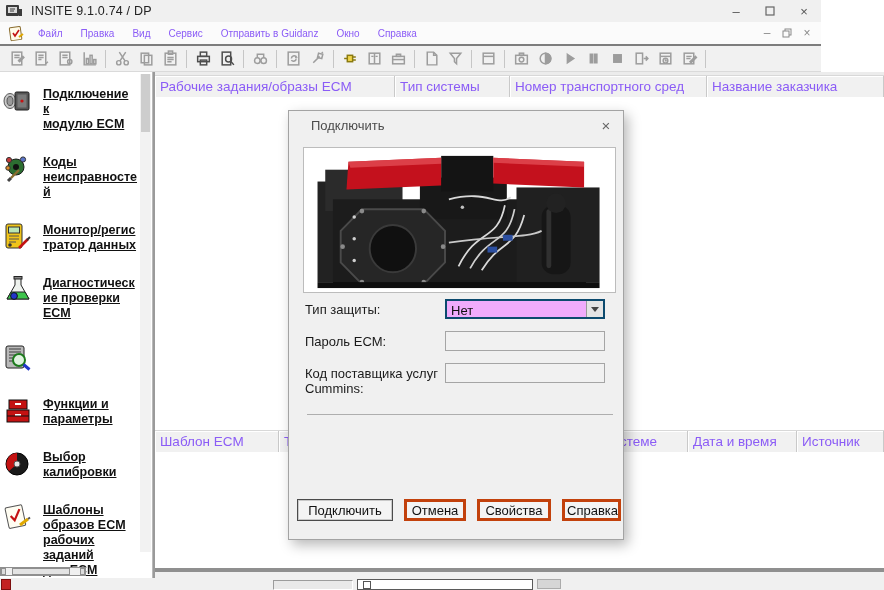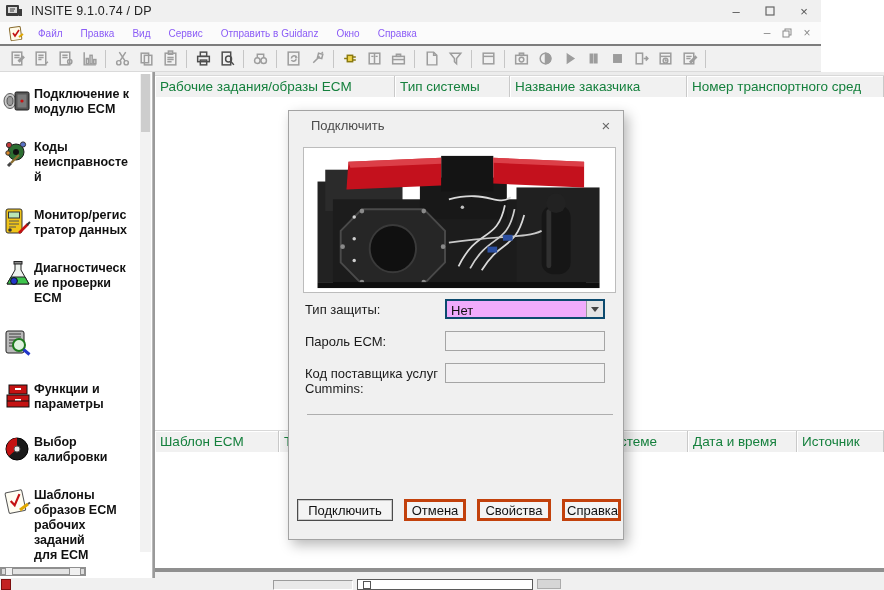--- a/index.html
+++ b/index.html
@@ -29,34 +29,34 @@
   .tbi { width:24px; height:22px; display:flex; align-items:center; justify-content:center; }
   .tbi svg { width:17px; height:17px; stroke:#9d9d9d; fill:none; stroke-width:1.4; }
   .tbi.on svg { stroke:#4e4e4e; }
   .tb-sep { width:1px; height:18px; background:#c6c6c6; margin:0 4px; }
 
   
   .app-body { position:absolute; top:72px; left:0; width:884px; height:506px; display:flex; background:#f0f0f0; }
   .sidebar { width:153px; height:506px; background:#fff; border-right:1px solid #b9b9b9; position:relative; overflow:hidden; }
   .side-divider { width:2px; height:506px; background:#9a9a9a; }
   .side-items { padding:13px 14px 0 2px; display:flex; flex-direction:column; gap:21px; }
-  .side-item { display:flex; gap:0; cursor:pointer; }
+  .side-item { display:flex; gap:9px; cursor:pointer;text-decoration:underline; }
   .side-item svg { width:32px; height:32px; flex:0 0 32px; }
   .side-label { font-size:12.5px; font-weight:bold; line-height:15px; white-space:pre-line; padding-top:2px; }
   .v-scroll { position:absolute; right:1px; top:2px; width:11px; height:478px; background:#f2f2f2; }
   .v-thumb { position:absolute; top:0; left:1px; width:9px; height:58px; background:#cdcdcd; }
   .h-scroll { position:absolute; left:0; bottom:2px; width:86px; height:9px; background:#f0f0f0; border:1px solid #8f8f8f; display:flex; align-items:center; }
   .h-thumb { margin-left:6px; width:58px; height:7px; background:#e3e3e3; border:1px solid #8f8f8f; }
   .h-arrow { width:5px; height:7px; background:#dcdcdc; border:1px solid #8f8f8f; }
   .h-arrow.right { margin-left:auto; }
 
   .main { flex:1; display:flex; flex-direction:column; background:#f0f0f0; position:relative; }
   .main-spacer { height:3px; background:#ececec; }
   .pane-header { display:flex; height:22px; background:#f1f1f1; border-top:1px solid #d8d8d8; }
-  .hcell { height:22px; padding:3px 0 0 5px; font-size:13.5px; color:#15803d; background:#f1f1f1;
+  .hcell { height:22px; padding:3px 0 0 5px; font-size:13.5px; color:#8b5cf6; background:#f1f1f1;
     border-right:1px solid #c9c9c9; border-bottom:1px solid #c9c9c9;
     box-shadow:inset 0 1px 0 #fff, inset 1px 0 0 #fff; white-space:nowrap; overflow:hidden; }
   .u1{width:240px}.u2{width:115px}.u3{width:177px}.u4{flex:1}
   .l1{width:124px}.l2{width:224px}.l3{width:185px}.l4{width:109px}.l5{flex:1}
   .pane-content { background:#fff; }
   .upper-content { height:333px; }
   .lower-content { height:116px; }
   .dark-bar { height:4px; background:#8f8f8f; }
 
   
@@ -426,22 +426,22 @@
         </div>
     </div>
     <div class="side-divider"></div>
 
     <div class="main">
       <div class="main-spacer"></div>
 
       <div class="pane-header">
         <div class="hcell u1">Рабочие задания/образы ECM</div>
         <div class="hcell u2">Тип системы</div>
+        <div class="hcell u4">Номер транспортного сред</div>
         <div class="hcell u3">Название заказчика</div>
-        <div class="hcell u4">Номер транспортного сред</div>
       </div>
       <div class="pane-content upper-content"></div>
 
       <div class="pane-header">
         <div class="hcell l1">Шаблон ECM</div>
         <div class="hcell l2">Тип системы</div>
         <div class="hcell l3">Информация о системе</div>
         <div class="hcell l4">Дата и время</div>
         <div class="hcell l5">Источник</div>
       </div>

